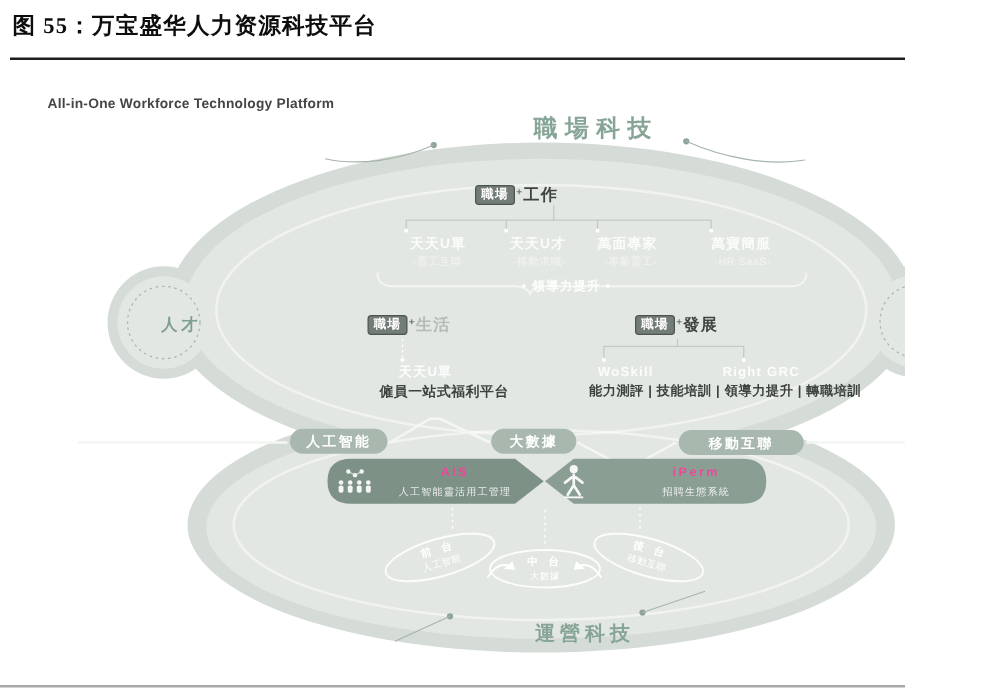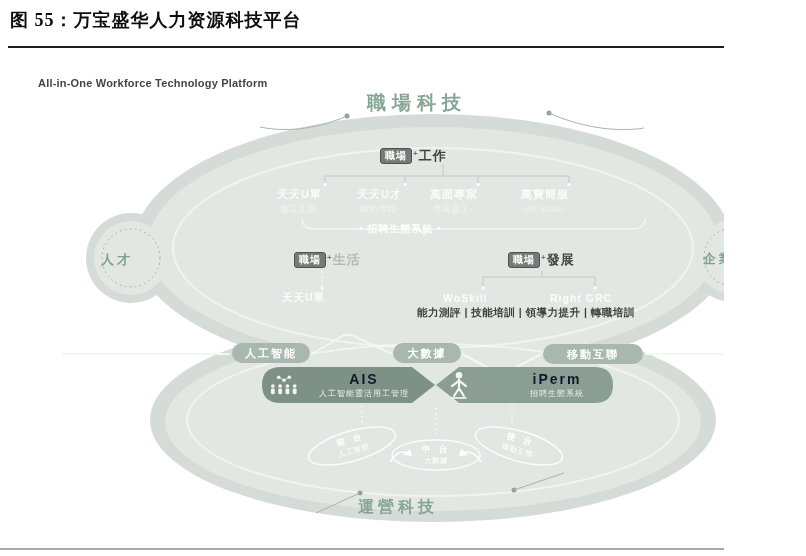--- a/index.html
+++ b/index.html
@@ -1,19 +1,19 @@
 <!DOCTYPE html>
 <html><head>
 <meta charset="utf-8">
 <style>
   html,body{margin:0;padding:0;background:#fff;}
   #stage{position:relative;width:724px;height:556px;background:#ffffff;overflow:hidden;
          font-family:"Liberation Sans","DejaVu Sans",sans-serif;}
   .abs{position:absolute;}
-  .ctr{text-align:left;}
+  .ctr{text-align:right;}
   #fig-title{font-family:"Liberation Serif","DejaVu Serif",serif;font-weight:700;
              font-size:18px;color:#0d0d0d;letter-spacing:1px;}
   .rule-top{height:2px;background:#1d1d1d;}
   .rule-bottom{height:2px;background:#a8a8a8;}
   .plat-label{font-size:11px;font-weight:700;color:#454545;letter-spacing:.2px;}
   .arc-label{font-weight:700;color:#87a596;letter-spacing:6px;}
   .circle-label{font-size:13px;color:#7fa091;letter-spacing:3px;font-weight:600;}
   .logo-row{display:inline-flex;align-items:flex-start;line-height:15px;text-align:center;}
   .brand-box{background:#737d77;border:1px solid #4d554f;border-radius:3px;color:#fff;
              font-size:10px;font-weight:700;padding:1px 4px;letter-spacing:1px;line-height:12px;}
@@ -23,21 +23,21 @@
   .prod{width:96px;}
   .prod .nm{font-size:11px;font-weight:700;color:#fafcfa;letter-spacing:1px;}
   .prod .tg{font-size:8.5px;color:#f2f4f1;margin-top:2px;letter-spacing:.5px;}
   .white-sm{font-size:10.5px;color:#fbfcfb;font-weight:600;letter-spacing:1px;}
   .dark-desc{font-size:11px;font-weight:700;color:#3d423c;letter-spacing:.5px;white-space:nowrap;}
   .brace-lab{font-size:10px;font-weight:700;color:#fdfefd;letter-spacing:1px;}
   .pill{border-radius:10px;background:#a9b8af;color:#fff;font-size:11px;font-weight:600;
         letter-spacing:2px;display:flex;align-items:center;justify-content:center;height:20px;}
   .sysbox{display:flex;align-items:center;height:34px;}
   .syscol{display:flex;flex-direction:column;align-items:center;flex:1;}
-  .systitle{font-size:14px;font-weight:700;color:#0f172a;letter-spacing:2px;line-height:14px;}
+  .systitle{font-size:10px;font-weight:700;color:#ec4899;letter-spacing:2px;line-height:14px;}
   .syssub{font-size:8px;color:rgba(255,255,255,.85);letter-spacing:1px;margin-top:2px;}
   .oval-lab{color:#fff;text-align:center;line-height:10px;}
   .oval-lab .t{font-size:8.5px;letter-spacing:3px;font-weight:600;}
   .oval-lab .s{font-size:7.5px;letter-spacing:.5px;margin-top:2px;}
 </style>
 </head>
 <body>
 
 <div id="stage">
 
@@ -136,28 +136,29 @@
   </div>
   <div class="abs prod ctr" style="left:430px;top:187px;">
     <div class="nm">萬面專家</div>
     <div class="tg">-專業靈工-</div>
   </div>
   <div class="abs prod ctr" style="left:521px;top:187px;">
     <div class="nm">萬寶簡服</div>
     <div class="tg">-HR SaaS-</div>
   </div>
 
-  <div class="abs brace-lab ctr" style="left:359px;top:222px;width:130px;">• 招聘生態系統 •</div>
+  <div class="abs brace-lab ctr" style="left:359px;top:222px;width:130px;">• 領導力提升 •</div>
 
   <div class="abs logo-row" style="left:294px;top:252px;">
     <span class="brand-box">職場</span>
     <span class="brand-plus">+</span>
     <span class="suffix-light">生活</span>
   </div>
   <div class="abs white-sm ctr" style="left:282px;top:291px;width:80px;">天天U單</div>
+  <div class="abs dark-desc ctr" style="left:237px;top:306px;width:170px;">僱員一站式福利平台</div>
 
   <div class="abs logo-row" style="left:508px;top:252px;">
     <span class="brand-box">職場</span>
     <span class="brand-plus">+</span>
     <span class="suffix-dark">發展</span>
   </div>
   <div class="abs white-sm ctr" style="left:443px;top:292px;width:80px;">WoSkill</div>
   <div class="abs white-sm ctr" style="left:550px;top:292px;width:90px;">Right GRC</div>
   <div class="abs dark-desc ctr" style="left:417px;top:306px;width:272px;font-size:10.5px;">能力測評 | 技能培訓 | 領導力提升 | 轉職培訓</div>
 

